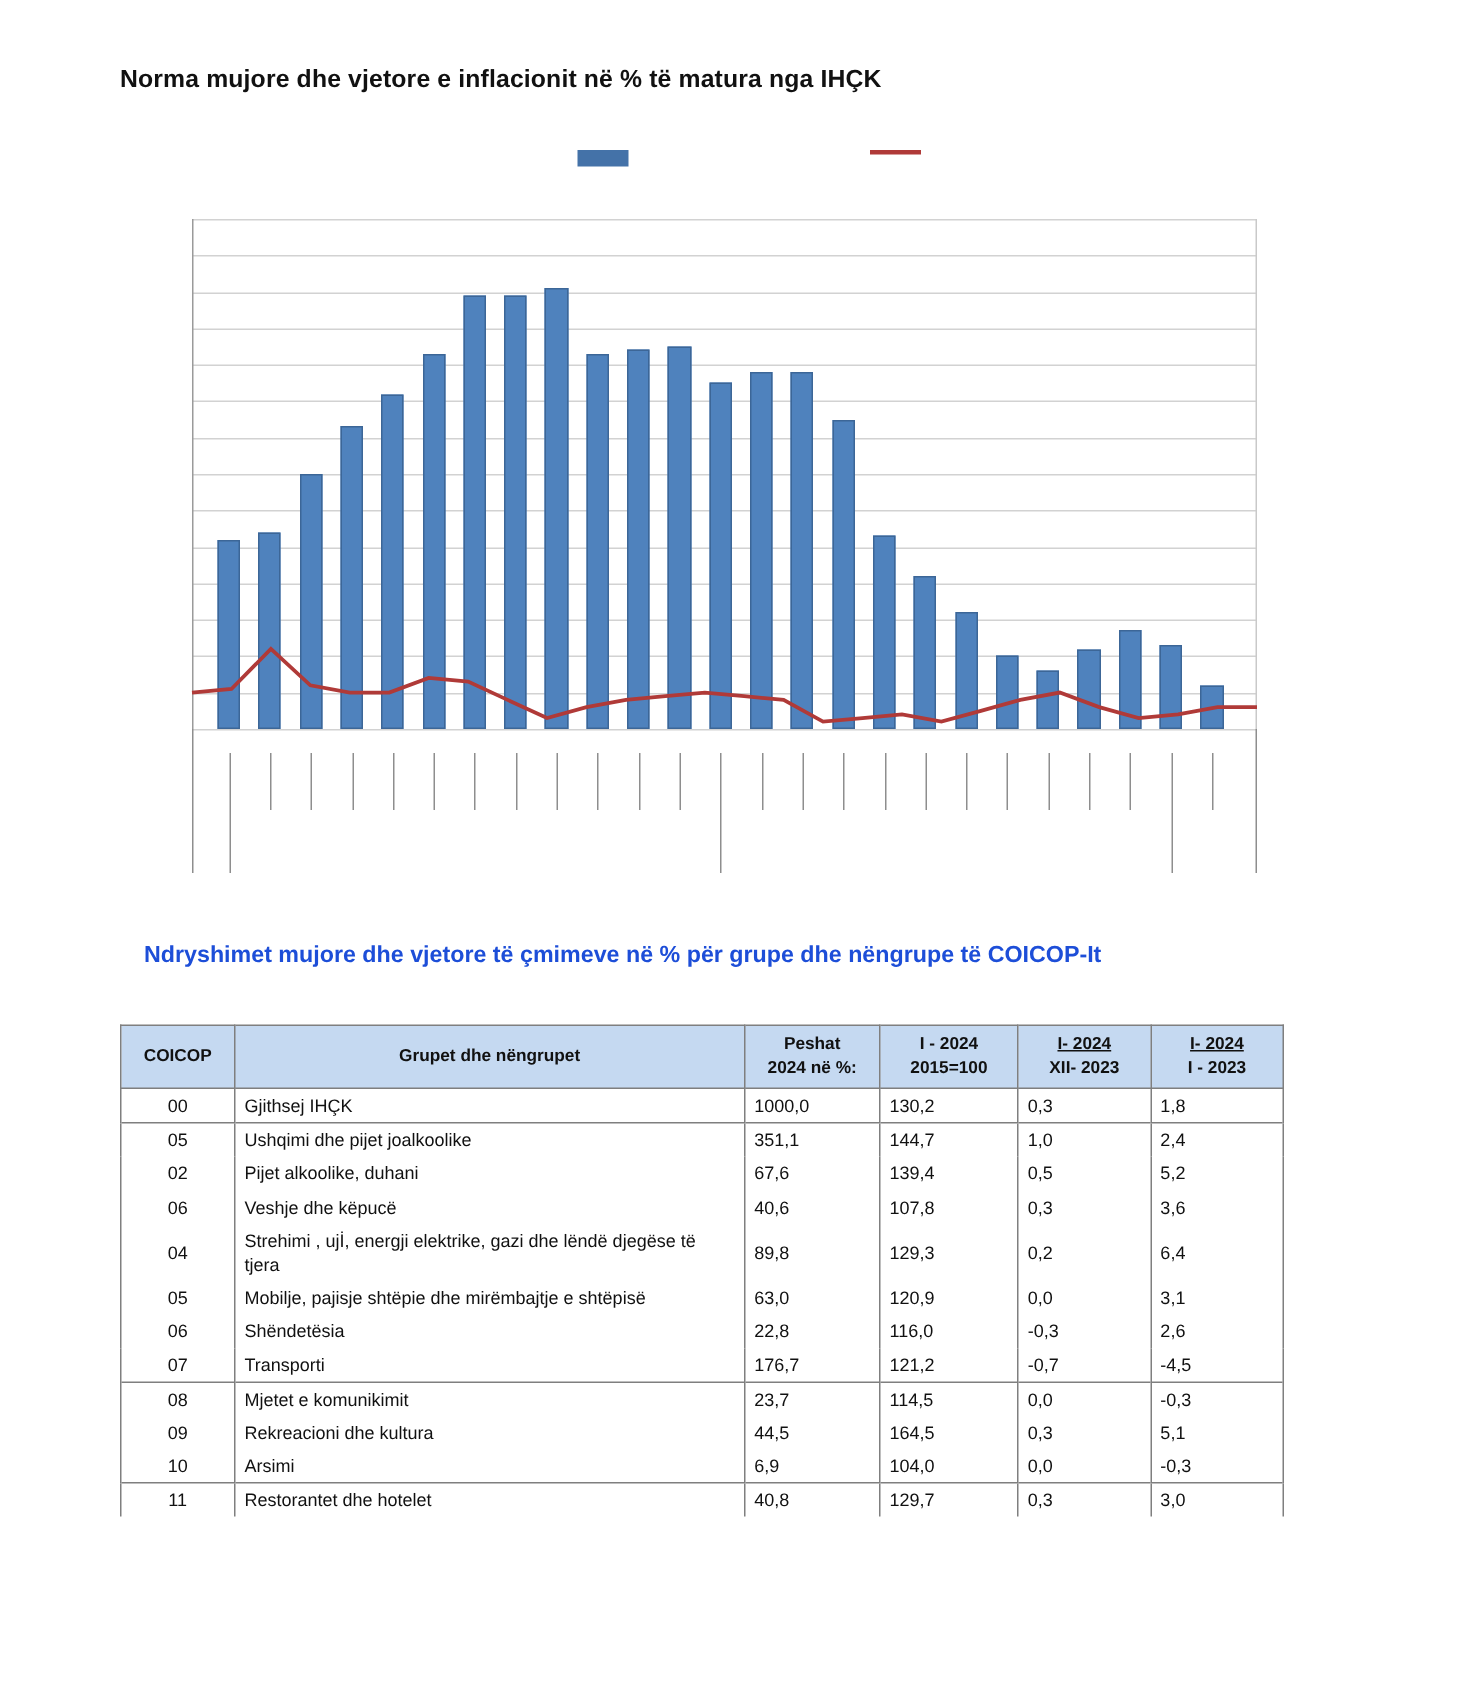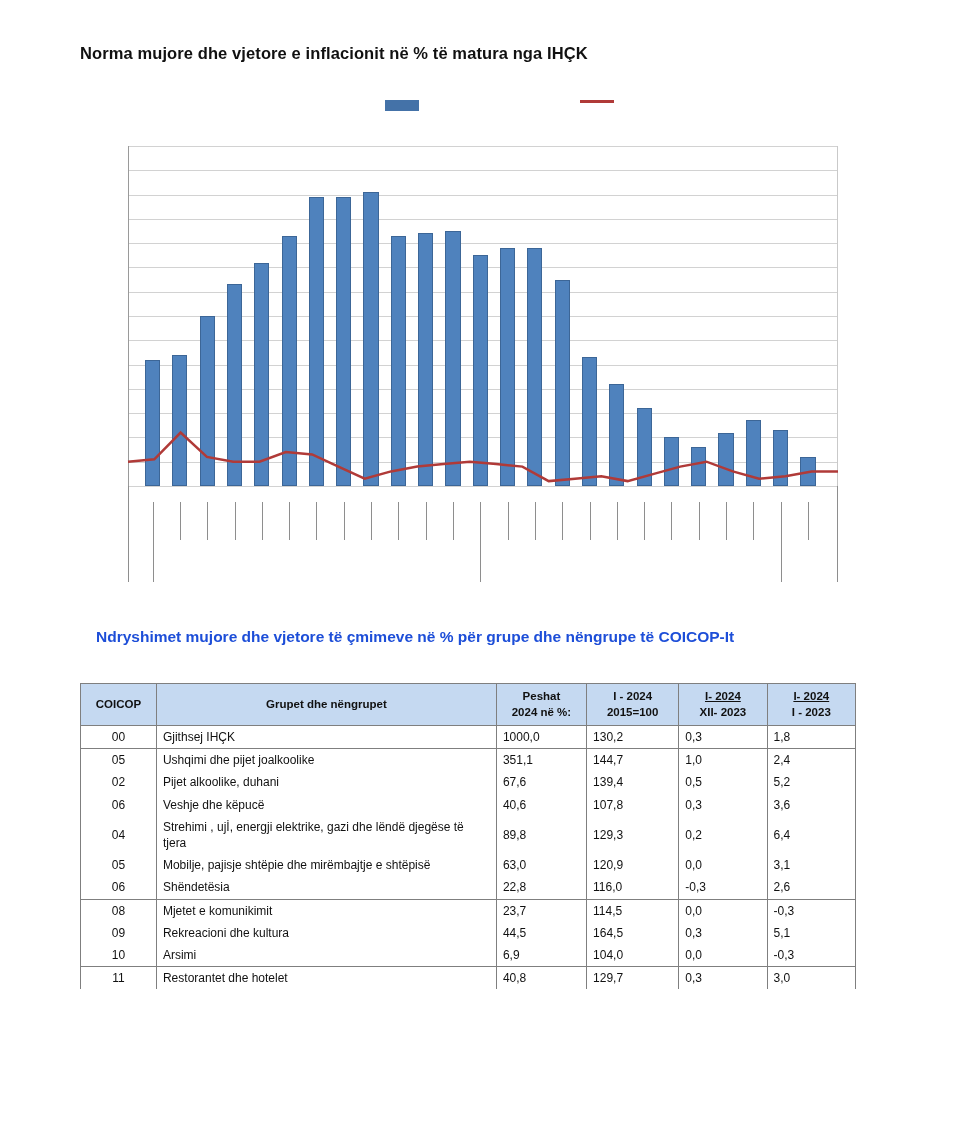--- a/index.html
+++ b/index.html
@@ -390,20 +390,28 @@
             <td class="c-num">3,1</td>
           </tr>
           <tr class="row">
             <td class="c-code">06</td>
             <td class="c-name">Shëndetësia</td>
             <td class="c-num">22,8</td>
             <td class="c-num">116,0</td>
             <td class="c-num">-0,3</td>
             <td class="c-num">2,6</td>
           </tr>
+          <tr class="row">
+            <td class="c-code">07</td>
+            <td class="c-name">Transporti</td>
+            <td class="c-num">176,7</td>
+            <td class="c-num">121,2</td>
+            <td class="c-num">-0,7</td>
+            <td class="c-num">-4,5</td>
+          </tr>
           <tr class="row group-start">
             <td class="c-code">08</td>
             <td class="c-name">Mjetet e komunikimit</td>
             <td class="c-num">23,7</td>
             <td class="c-num">114,5</td>
             <td class="c-num">0,0</td>
             <td class="c-num">-0,3</td>
           </tr>
           <tr class="row">
             <td class="c-code">09</td>

